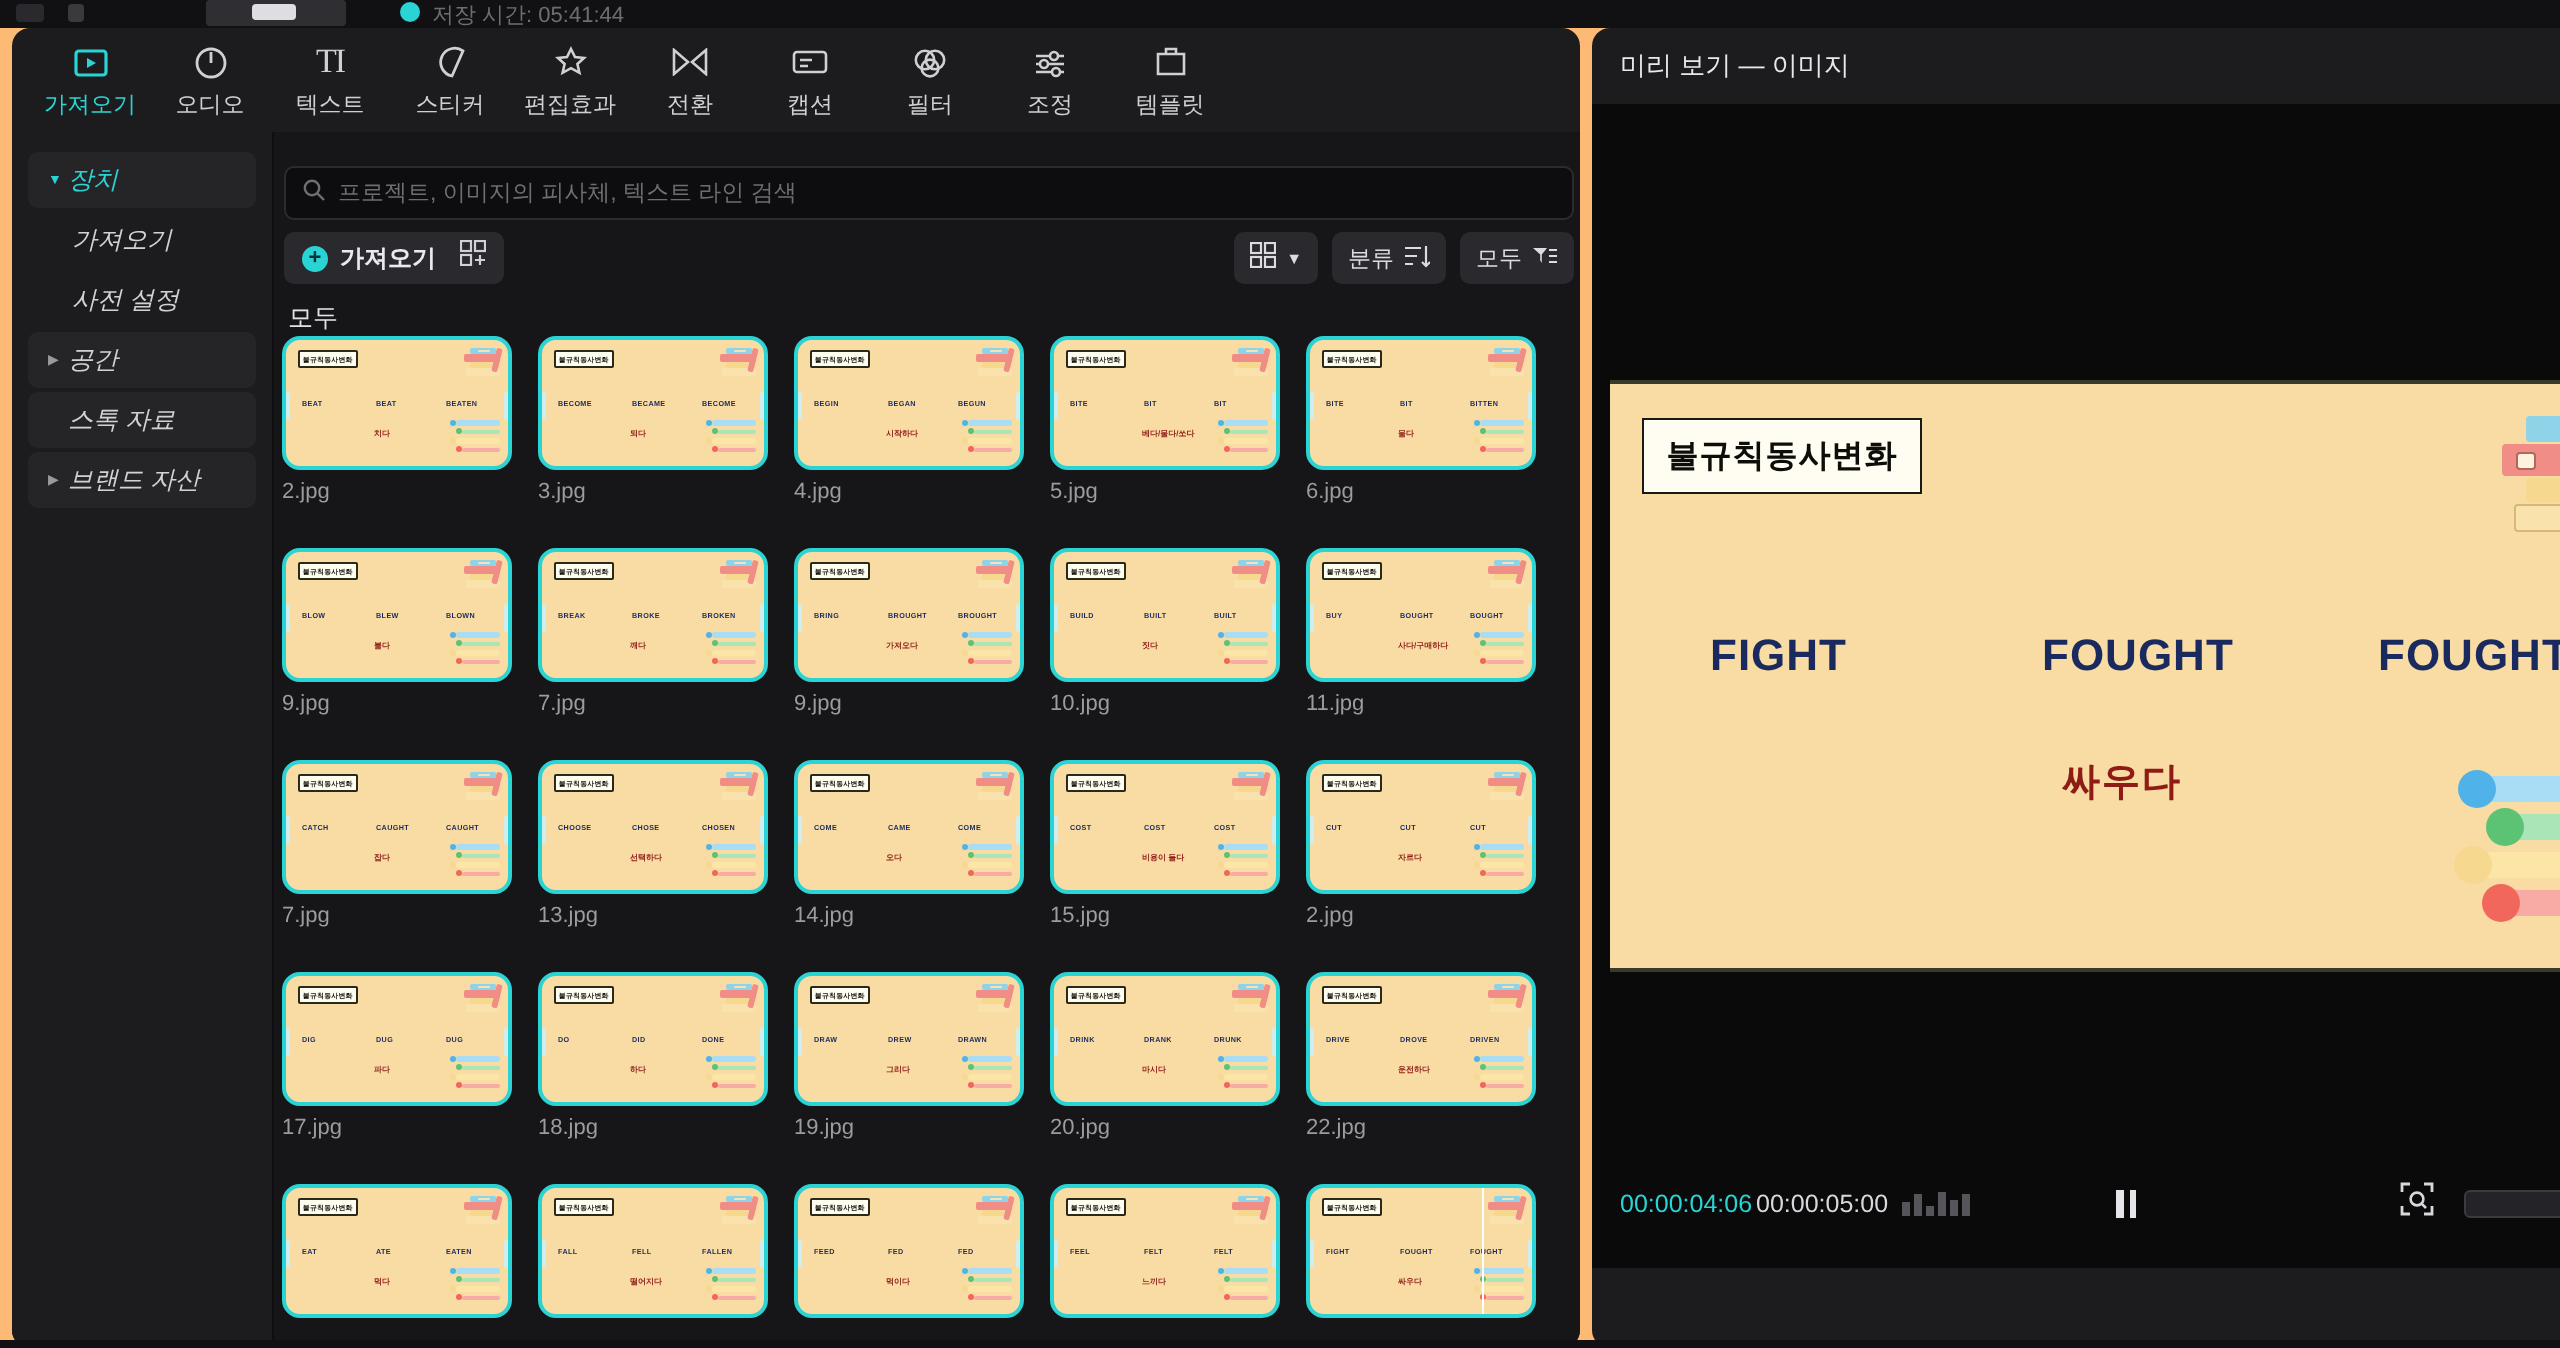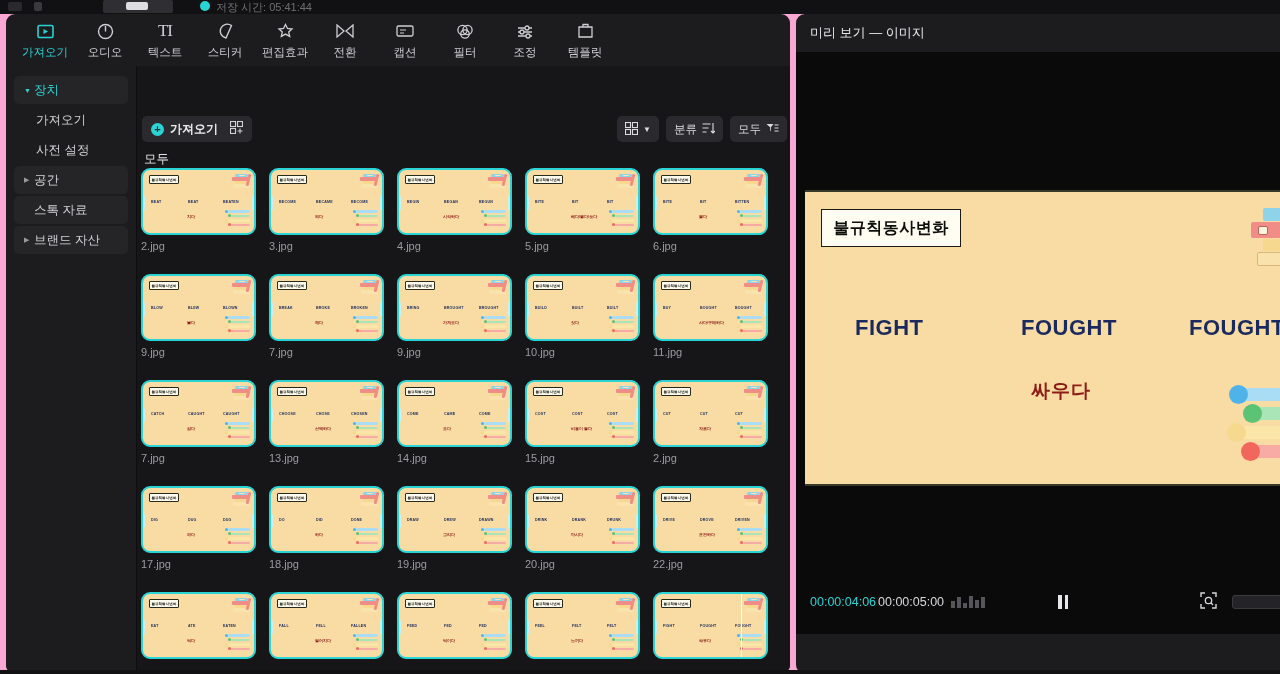--- a/index.html
+++ b/index.html
@@ -2,21 +2,21 @@
 <html><head>
 <meta charset="utf-8">
 <style>
   * { box-sizing: border-box; margin: 0; padding: 0; }
   html, body {
     width: 1280px; height: 674px;
     background: #000;
     font-family: "Liberation Sans", "DejaVu Sans", sans-serif;
     overflow: hidden;
   }
-  #app { position: relative; width: 1280px; height: 674px; background: #f9a8d4; }
+  #app { position: relative; width: 1280px; height: 674px; background: #fdba74; }
 
   
   .topstrip { position:absolute; left:0; top:0; width:1280px; height:14px; background:#111113; }
   .ts-ico { position:absolute; background:#2a2a2e; border-radius:2px; }
   .ts-label { position:absolute; color:#b9b9bd; font-size:11px; white-space:nowrap; }
   .ts-dot { position:absolute; width:10px; height:10px; border-radius:50%; background:#2ad4d4; }
 
   
   .leftpanel {
     position:absolute; left:6px; top:14px; width:784px; height:660px;
@@ -29,21 +29,21 @@
   .tab.active .tlabel { color:#2ad4d4; }
   .tab.active .ticon { color:#2ad4d4; }
 
   
   .sidebar { position:absolute; left:0; top:52px; width:130px; height:608px; background:#1c1c1e; padding-top:8px; }
   .side-item { margin:2px 8px; height:28px; border-radius:5px; display:flex; align-items:center; padding-left:10px; color:#d2d2d6; font-size:12.5px; cursor:pointer; }
   .side-item.group { background:#252528; }
   .side-item.sel { color:#2ad4d4; }
   .side-item .caret { width:10px; font-size:7px; color:#9a9a9e; display:inline-block; }
   .side-item.sel .caret { color:#2ad4d4; }
-  .side-item .slabel { white-space:nowrap; }
+  .side-item .slabel { white-space:nowrap;font-style:italic; }
   .side-item.child { padding-left:22px; }
 
   .vsplit { position:absolute; left:130px; top:52px; width:1px; height:608px; background:#0e0e10; }
 
   
   .content { position:absolute; left:131px; top:52px; width:653px; height:608px; background:#161618; }
   .searchwrap { position:absolute; left:5px; top:17px; width:645px; height:27px; background:#0d0d0f; border:1px solid #2c2c30; border-radius:5px; display:flex; align-items:center; padding:0 8px; gap:6px; }
   .searchwrap input { background:transparent; border:0; outline:none; color:#c9c9cd; font-size:11.5px; width:100%; font-family:inherit; }
   .searchwrap input::placeholder { color:#6d6d72; }
 
@@ -233,20 +233,29 @@
       </div>
       <div class="side-item group">
         <span class="caret">▶</span>
         <span class="slabel">브랜드 자산</span>
       </div>
     </div>
     <div class="vsplit"></div>
 
     <div class="content">
 
+      <div class="searchwrap">
+        <span>
+          <svg width="12" height="12" viewBox="0 0 12 12">
+              <circle cx="5" cy="5" r="3.6" fill="none" stroke="#6d6d72" stroke-width="1.2"></circle>
+              <path d="M7.8 7.8 L11 11" stroke="#6d6d72" stroke-width="1.2"></path>
+            </svg>
+        </span>
+        <input type="text" placeholder="프로젝트, 이미지의 피사체, 텍스트 라인 검색" style="">
+      </div>
 
       <div class="actionrow">
         <div class="importbtn">
           <span class="plus">+</span>
           <span class="ilabel">가져오기</span>
           <span style="margin-left:6px;">
             <svg width="13" height="13" viewBox="0 0 13 13">
                 <rect x="0.5" y="0.5" width="5" height="5" fill="none" stroke="#d2d2d6" stroke-width="1.1"></rect>
                 <rect x="7.5" y="0.5" width="5" height="5" fill="none" stroke="#d2d2d6" stroke-width="1.1"></rect>
                 <rect x="0.5" y="7.5" width="5" height="5" fill="none" stroke="#d2d2d6" stroke-width="1.1"></rect>

